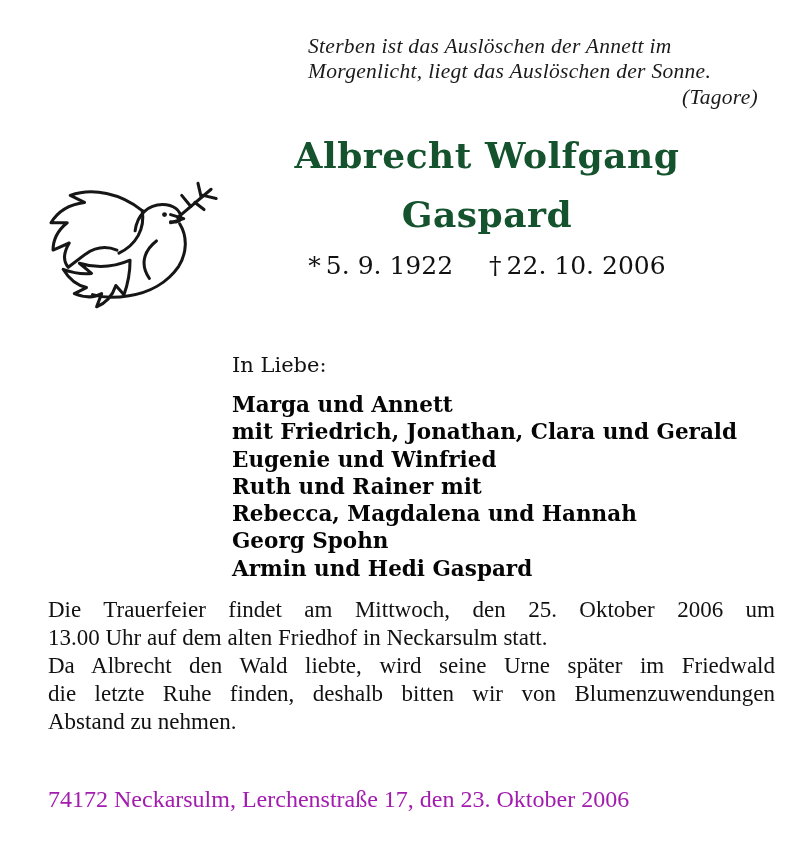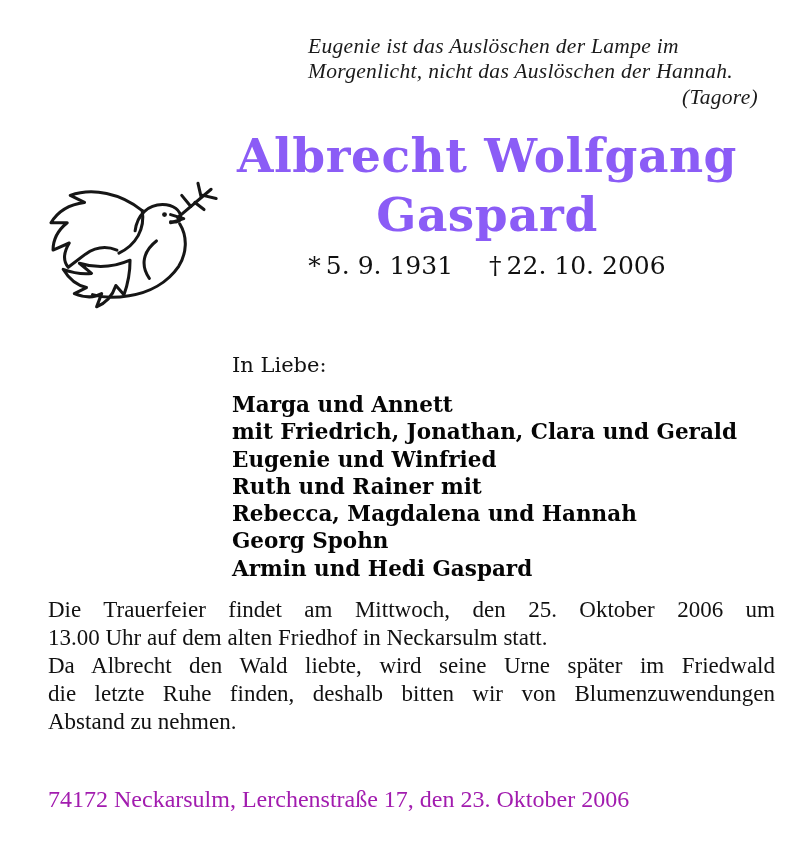--- a/index.html
+++ b/index.html
@@ -46,23 +46,23 @@
 
   
   .deceased-name {
     position: absolute;
     left: 226px;
     top: 126px;
     width: 522px;
     text-align: center;
     font-family: "DejaVu Serif", serif;
     font-weight: bold;
-    font-size: 47px;
+    font-size: 36px;
     line-height: 59px;
-    color: #8b5cf6;
+    color: #14532d;
     letter-spacing: 0.5px;
   }
 
   
   .dates {
     position: absolute;
     left: 226px;
     top: 251px;
     width: 522px;
     text-align: center;
@@ -131,22 +131,22 @@
     font-size: 24px;
     color: #a21caf;
   }
 </style>
 </head>
 <body>
 
 <div class="page">
 
   <div class="quote">
-    <div>Eugenie ist das Auslöschen der Lampe im</div>
-    <div>Morgenlicht, nicht das Auslöschen der Hannah.</div>
+    <div>Sterben ist das Auslöschen der Annett im</div>
+    <div>Morgenlicht, liegt das Auslöschen der Sonne.</div>
     <div class="attribution">(Tagore)</div>
   </div>
 
   <svg class="dove" viewBox="0 0 190 150" xmlns="http://www.w3.org/2000/svg">
     <g fill="none" stroke="#161616" stroke-width="3" stroke-linecap="round" stroke-linejoin="round">
 
       <path d="M146,49 L179,21"></path>
       <path d="M159,38 L150,27"></path>
       <path d="M163,34 L172,41"></path>
       <path d="M169,28 L166,15"></path>
@@ -169,21 +169,21 @@
       <circle cx="133" cy="46" r="2.4" fill="#161616" stroke="none"></circle>
     </g>
   </svg>
 
   <div class="deceased-name">
     <div>Albrecht Wolfgang</div>
     <div>Gaspard</div>
   </div>
 
   <div class="dates">
-    <span class="birth-part"><span class="sym">*</span><span>5. 9. 1931</span></span><span class="death-part"><span class="sym">†</span><span>22. 10. 2006</span></span>
+    <span class="birth-part"><span class="sym">*</span><span>5. 9. 1922</span></span><span class="death-part"><span class="sym">†</span><span>22. 10. 2006</span></span>
   </div>
 
 
   <div class="in-love">In Liebe:</div>
 
   <div class="mourners">
     <div class="mourner-line">Marga und Annett</div>
     <div class="mourner-line">mit Friedrich, Jonathan, Clara und Gerald</div>
     <div class="mourner-line">Eugenie und Winfried</div>
     <div class="mourner-line">Ruth und Rainer mit</div>

